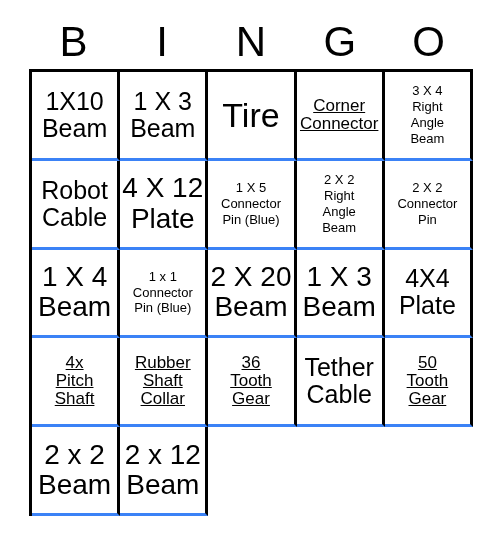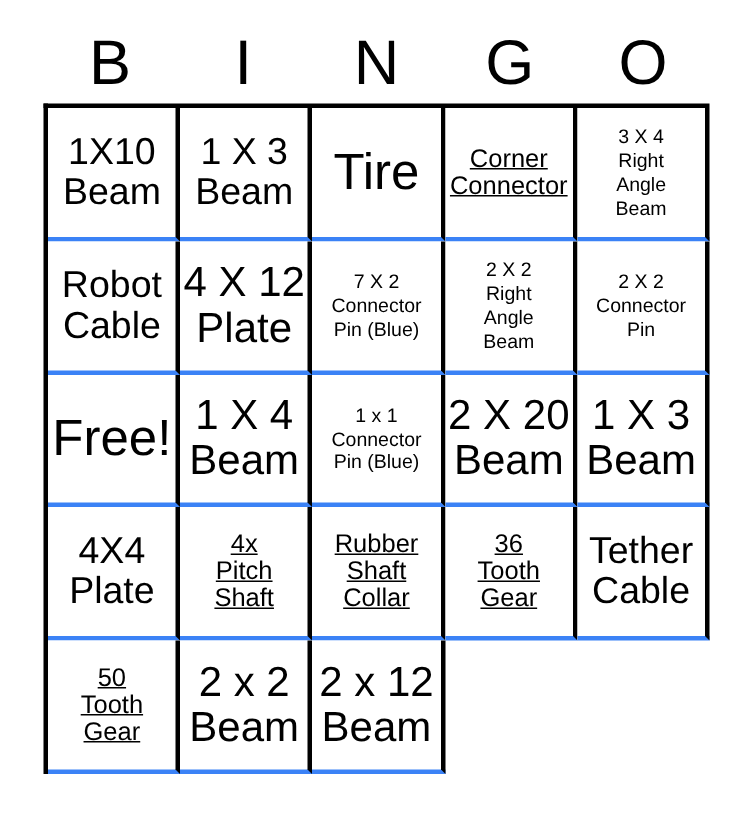--- a/index.html
+++ b/index.html
@@ -127,39 +127,36 @@
 
     <div class="cell size-lg">
         <span class="cell-text">Robot
 Cable</span>
       </div>
     <div class="cell size-md">
         <span class="cell-text">4 X 12
 Plate</span>
       </div>
     <div class="cell size-xs">
-        <span class="cell-text">7 X 2
+        <span class="cell-text">1 X 5
 Connector
 Pin (Blue)</span>
       </div>
 
     <div class="cell size-xs">
         <span class="cell-text">2 X 2
 Right
 Angle
 Beam</span>
       </div>
     <div class="cell size-xs">
         <span class="cell-text">2 X 2
 Connector
 Pin</span>
       </div>
-    <div class="cell size-xl">
-        <span class="cell-text">Free!</span>
-      </div>
     <div class="cell size-md">
         <span class="cell-text">1 X 4
 Beam</span>
       </div>
     <div class="cell size-xs">
         <span class="cell-text">1 x 1
 Connector
 Pin (Blue)</span>
       </div>
 

